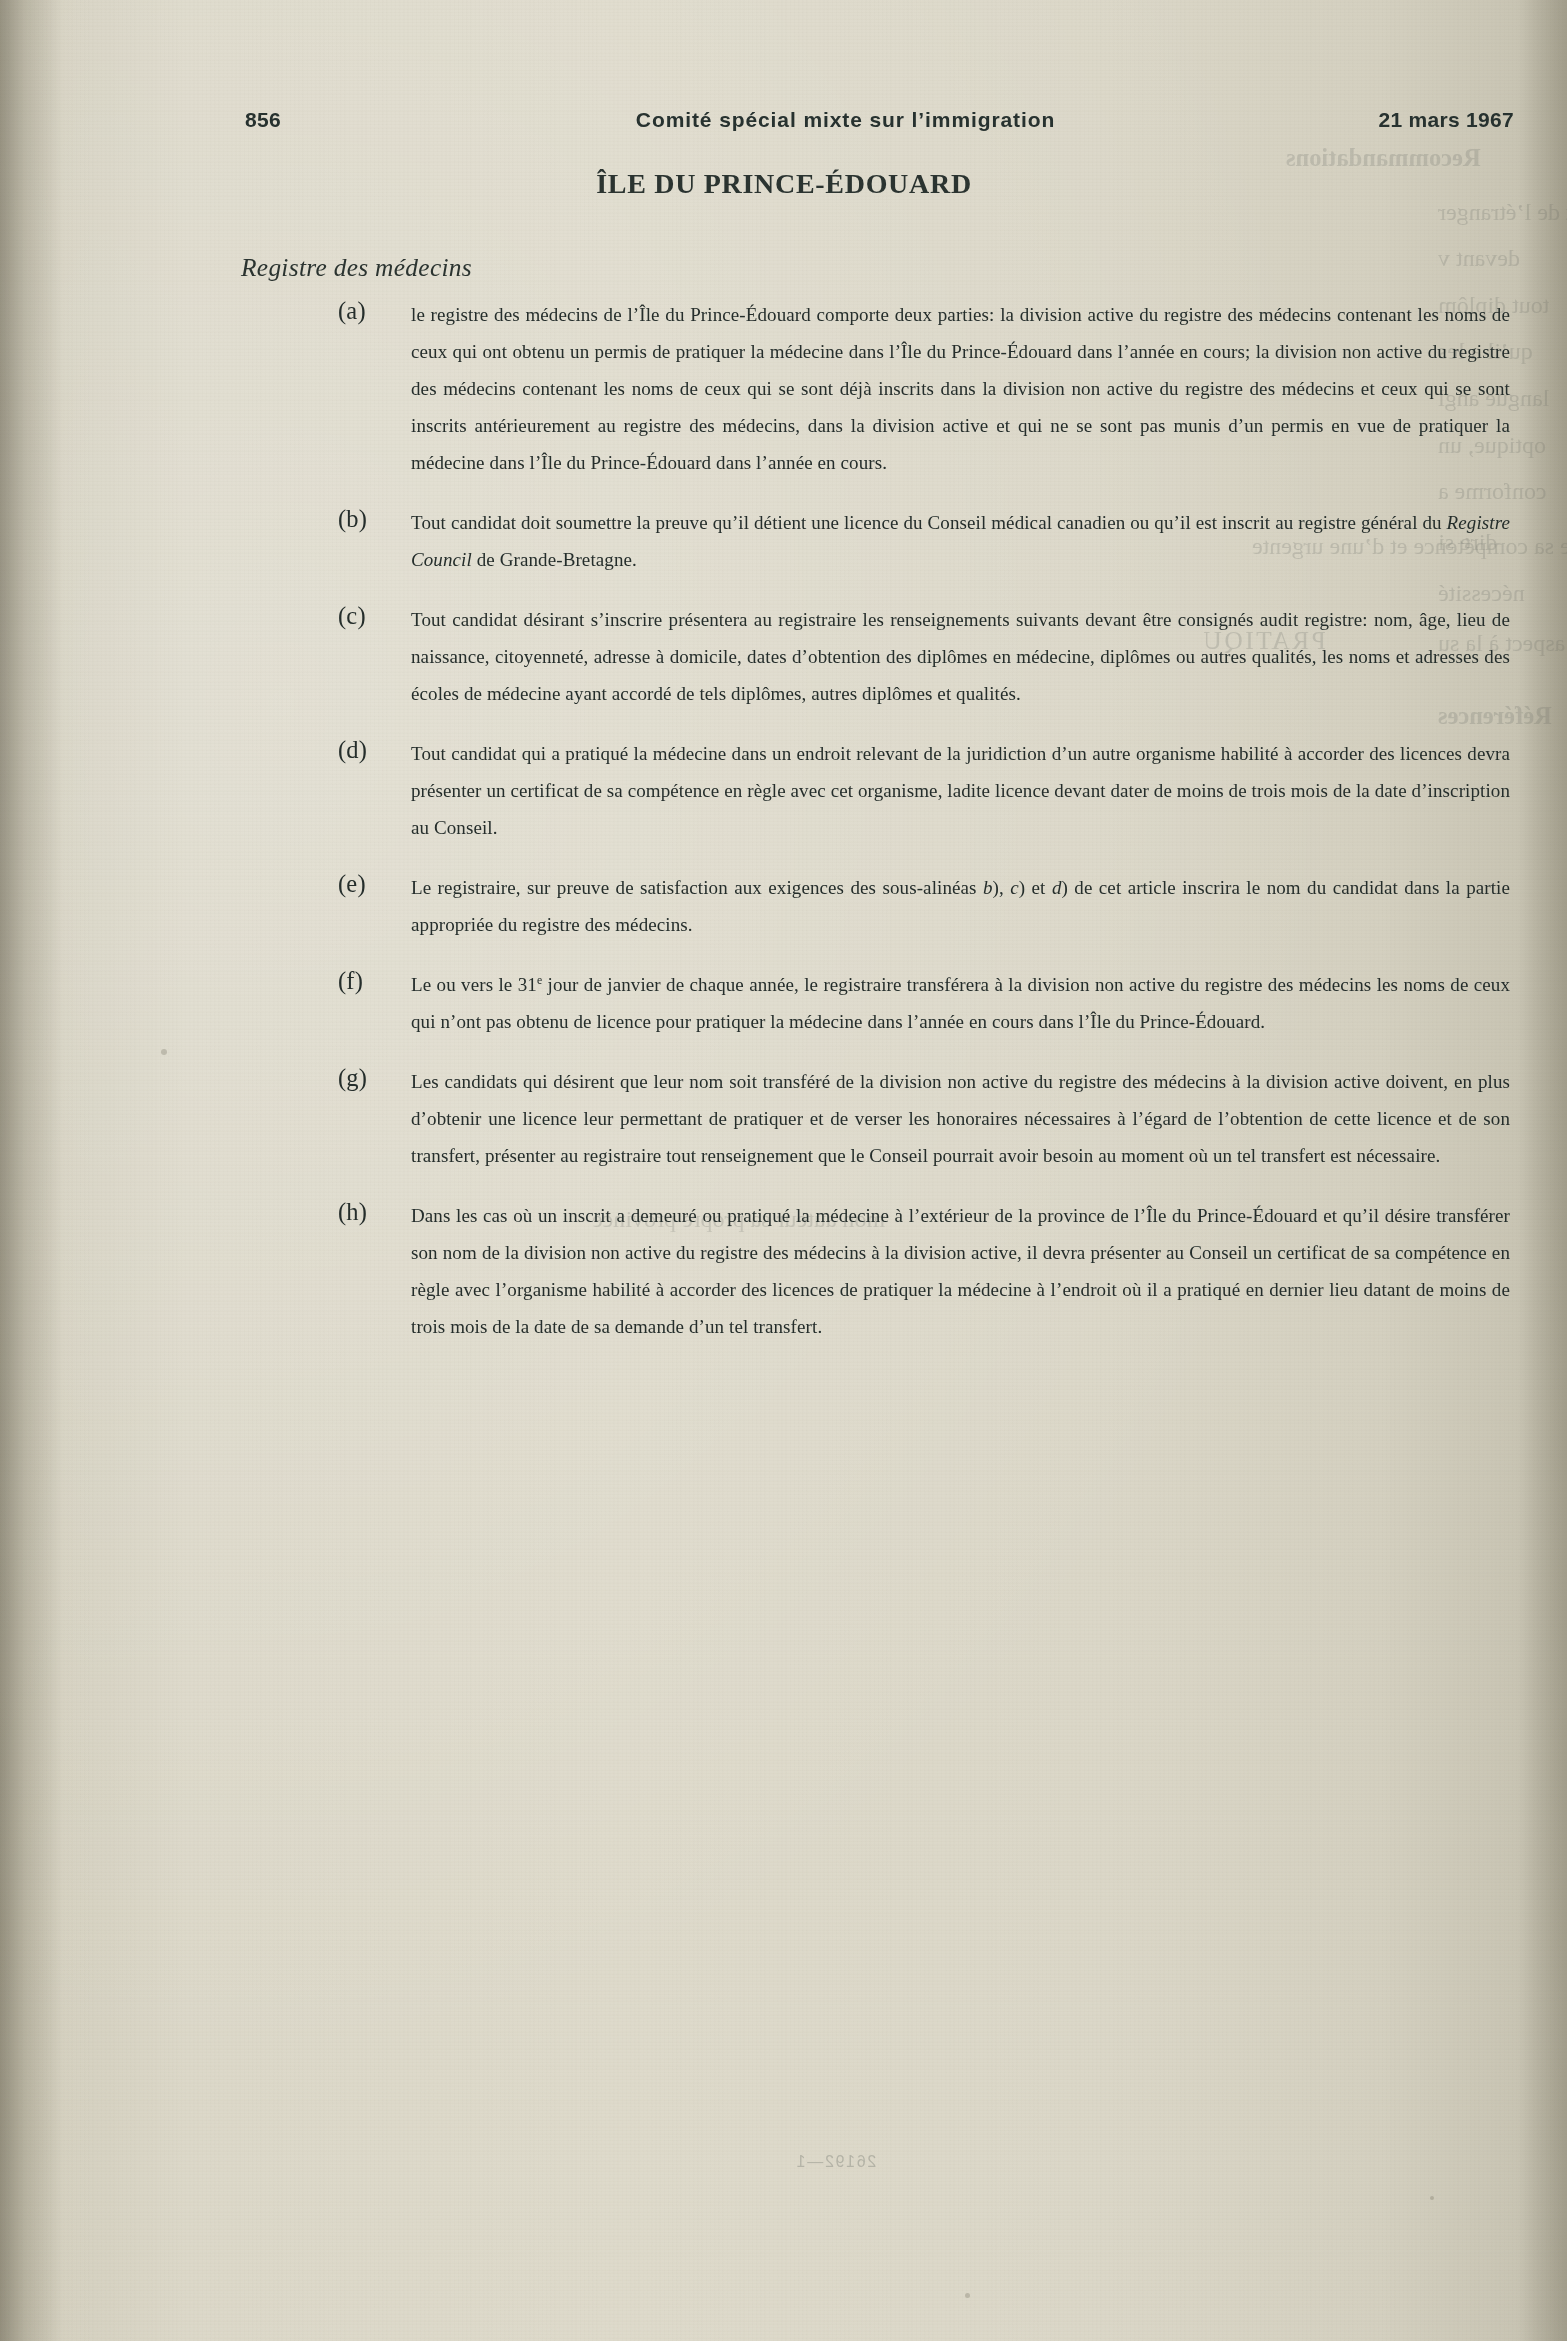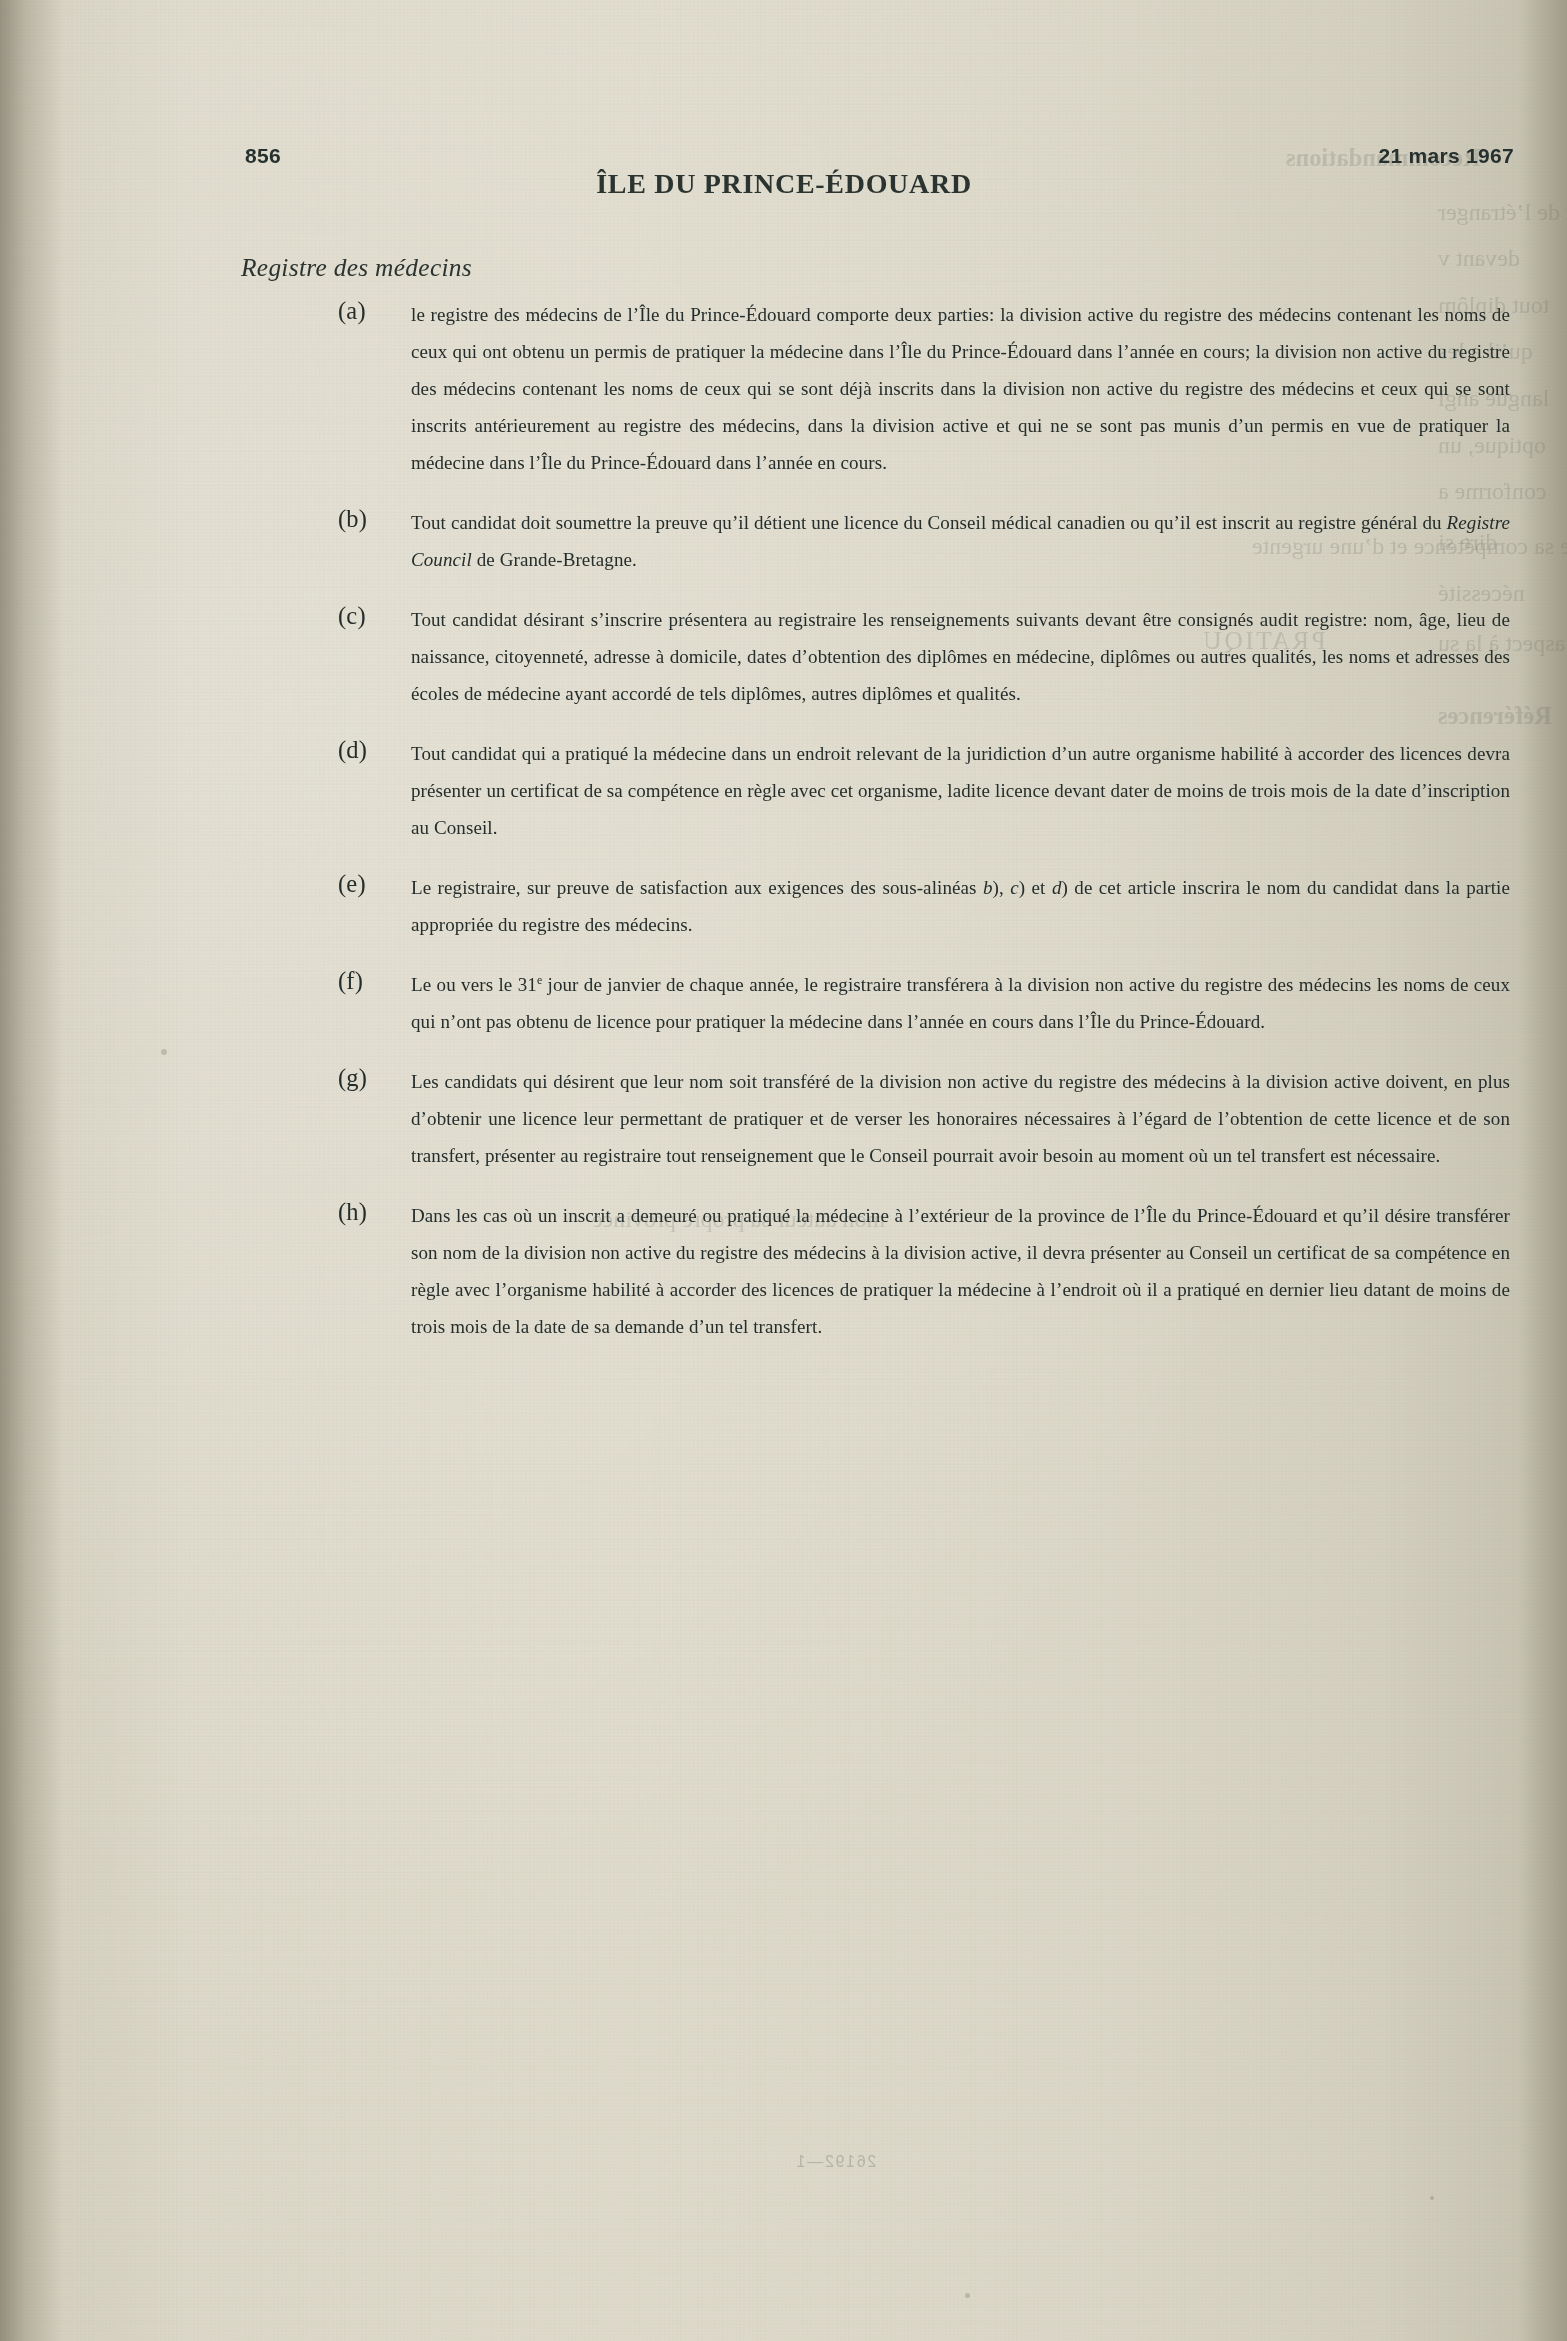--- a/index.html
+++ b/index.html
@@ -69,21 +69,20 @@
     left: 245px;
     width: 1269px;
     display: flex;
     align-items: baseline;
     justify-content: space-between;
     font-family: "Liberation Sans", sans-serif;
     font-weight: bold;
     font-size: 21px;
     color: #26312f;
     letter-spacing: 0.3px;
-    margin-top: 36px;
   }
   .runhead .folio { width: 127px; }
   .runhead .title { flex: 1; text-align: center; letter-spacing: 0.9px; }
   .runhead .date { width: 195px; text-align: right; }
 
   .doc-title {
     position: absolute;
     top: 168px;
     left: 0; width: 1568px;
     text-align: center;
@@ -180,20 +179,21 @@
   <div class="bleed" style="left:1201px; top:626px; font-size:25.4px; letter-spacing:2.5px;">PRATIQU</div>
   <div class="bleed" style="left:1438px; top:630px; font-size:24px;">aspect à la su</div>
   <div class="bleed" style="left:1438px; top:702px; font-size:24.5px; font-weight:bold;">Références</div>
   <div class="bleed" style="left:592px; top:1206px; font-size:24px;">mon auteur sa propre province</div>
   <div class="footmark">26192—1</div>
 
   <div class="content">
 
     <div class="runhead">
       <span class="folio">856</span>
+      <span class="title">Comité spécial mixte sur l’immigration</span>
       <span class="date">21 mars 1967</span>
     </div>
 
     <div class="doc-title">ÎLE DU PRINCE-ÉDOUARD</div>
 
     <div class="subhead">Registre des médecins</div>
 
     <div class="body">
 
       <div class="item">

